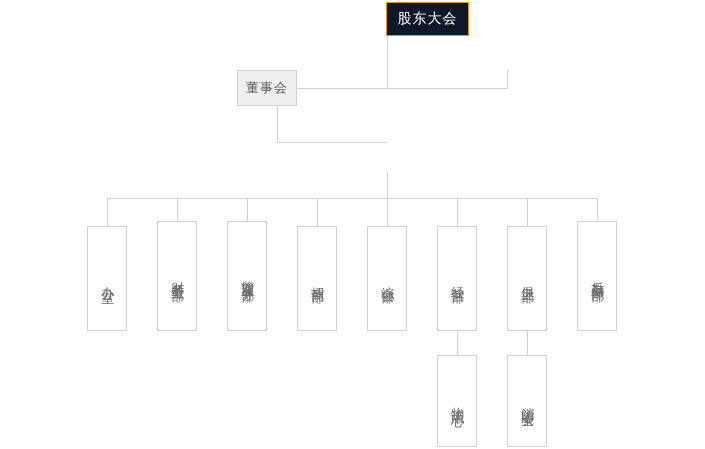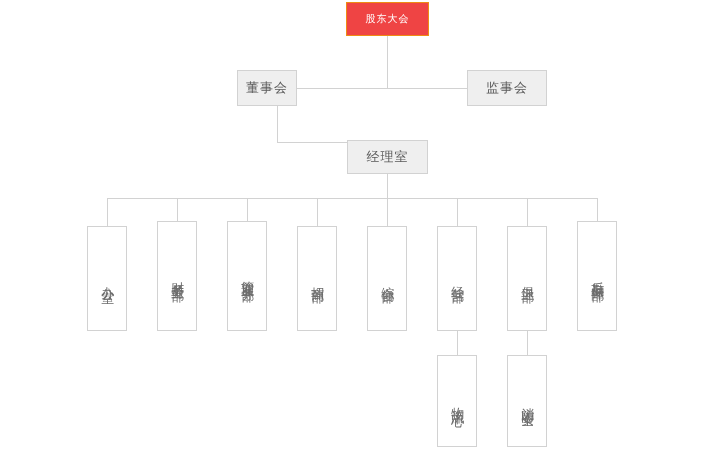--- a/index.html
+++ b/index.html
@@ -24,24 +24,25 @@
     align-items: center;
     justify-content: center;
     text-align: center;
     border: 1px solid #d2d2d2;
     background: #efefef;
     color: #595959;
     font-size: 13px;
     letter-spacing: 1px;
   }
   .node.root {
-    background: #ef4444;
+    background: #0f172a;
     border-color: #ef8c14;
     color: #ffffff;
-    font-size: 10px;
+    font-size: 14px;
+    margin-left: 40px;
   }
   .node.plain {
     background: #ffffff;
     border: 1px solid #d2d2d2;
     color: #6b6b6b;
   }
   .node.vertical {
     writing-mode: vertical-rl;
     text-orientation: upright;
     line-height: 1.25;
@@ -80,23 +81,21 @@
   <div class="line v" style="left:527px; top:198px; height:28px;"></div>
   <div class="line v" style="left:597px; top:198px; height:28px;"></div>
 
   <div class="line v" style="left:457px; top:331px; height:24px;"></div>
   <div class="line v" style="left:527px; top:331px; height:24px;"></div>
 
   <div class="node root" style="left:346px; top:2px; width:83px; height:34px;">股东大会</div>
 
   <div class="node" style="left:237px; top:70px; width:60px; height:36px;">董事会</div>
 
-  <div class="node" style="left:467px; top:70px; width:80px; height:36px;">监事会</div>
 
-  <div class="node" style="left:347px; top:140px; width:81px; height:34px;">经理室</div>
 
   <div class="node plain vertical" style="left:87px; top:226px; width:40px; height:105px;">办公室</div>
   <div class="node plain vertical" style="left:157px; top:221px; width:40px; height:110px;">财务劳工部</div>
   <div class="node plain vertical" style="left:227px; top:221px; width:40px; height:110px;">管理服务部</div>
   <div class="node plain vertical" style="left:297px; top:226px; width:40px; height:105px;">招商部</div>
   <div class="node plain vertical" style="left:367px; top:226px; width:40px; height:105px;">综合部</div>
   <div class="node plain vertical" style="left:437px; top:226px; width:40px; height:105px;">经营部</div>
   <div class="node plain vertical" style="left:507px; top:226px; width:40px; height:105px;">保卫部</div>
   <div class="node plain vertical" style="left:577px; top:221px; width:40px; height:110px;">后勤保障部</div>
 

